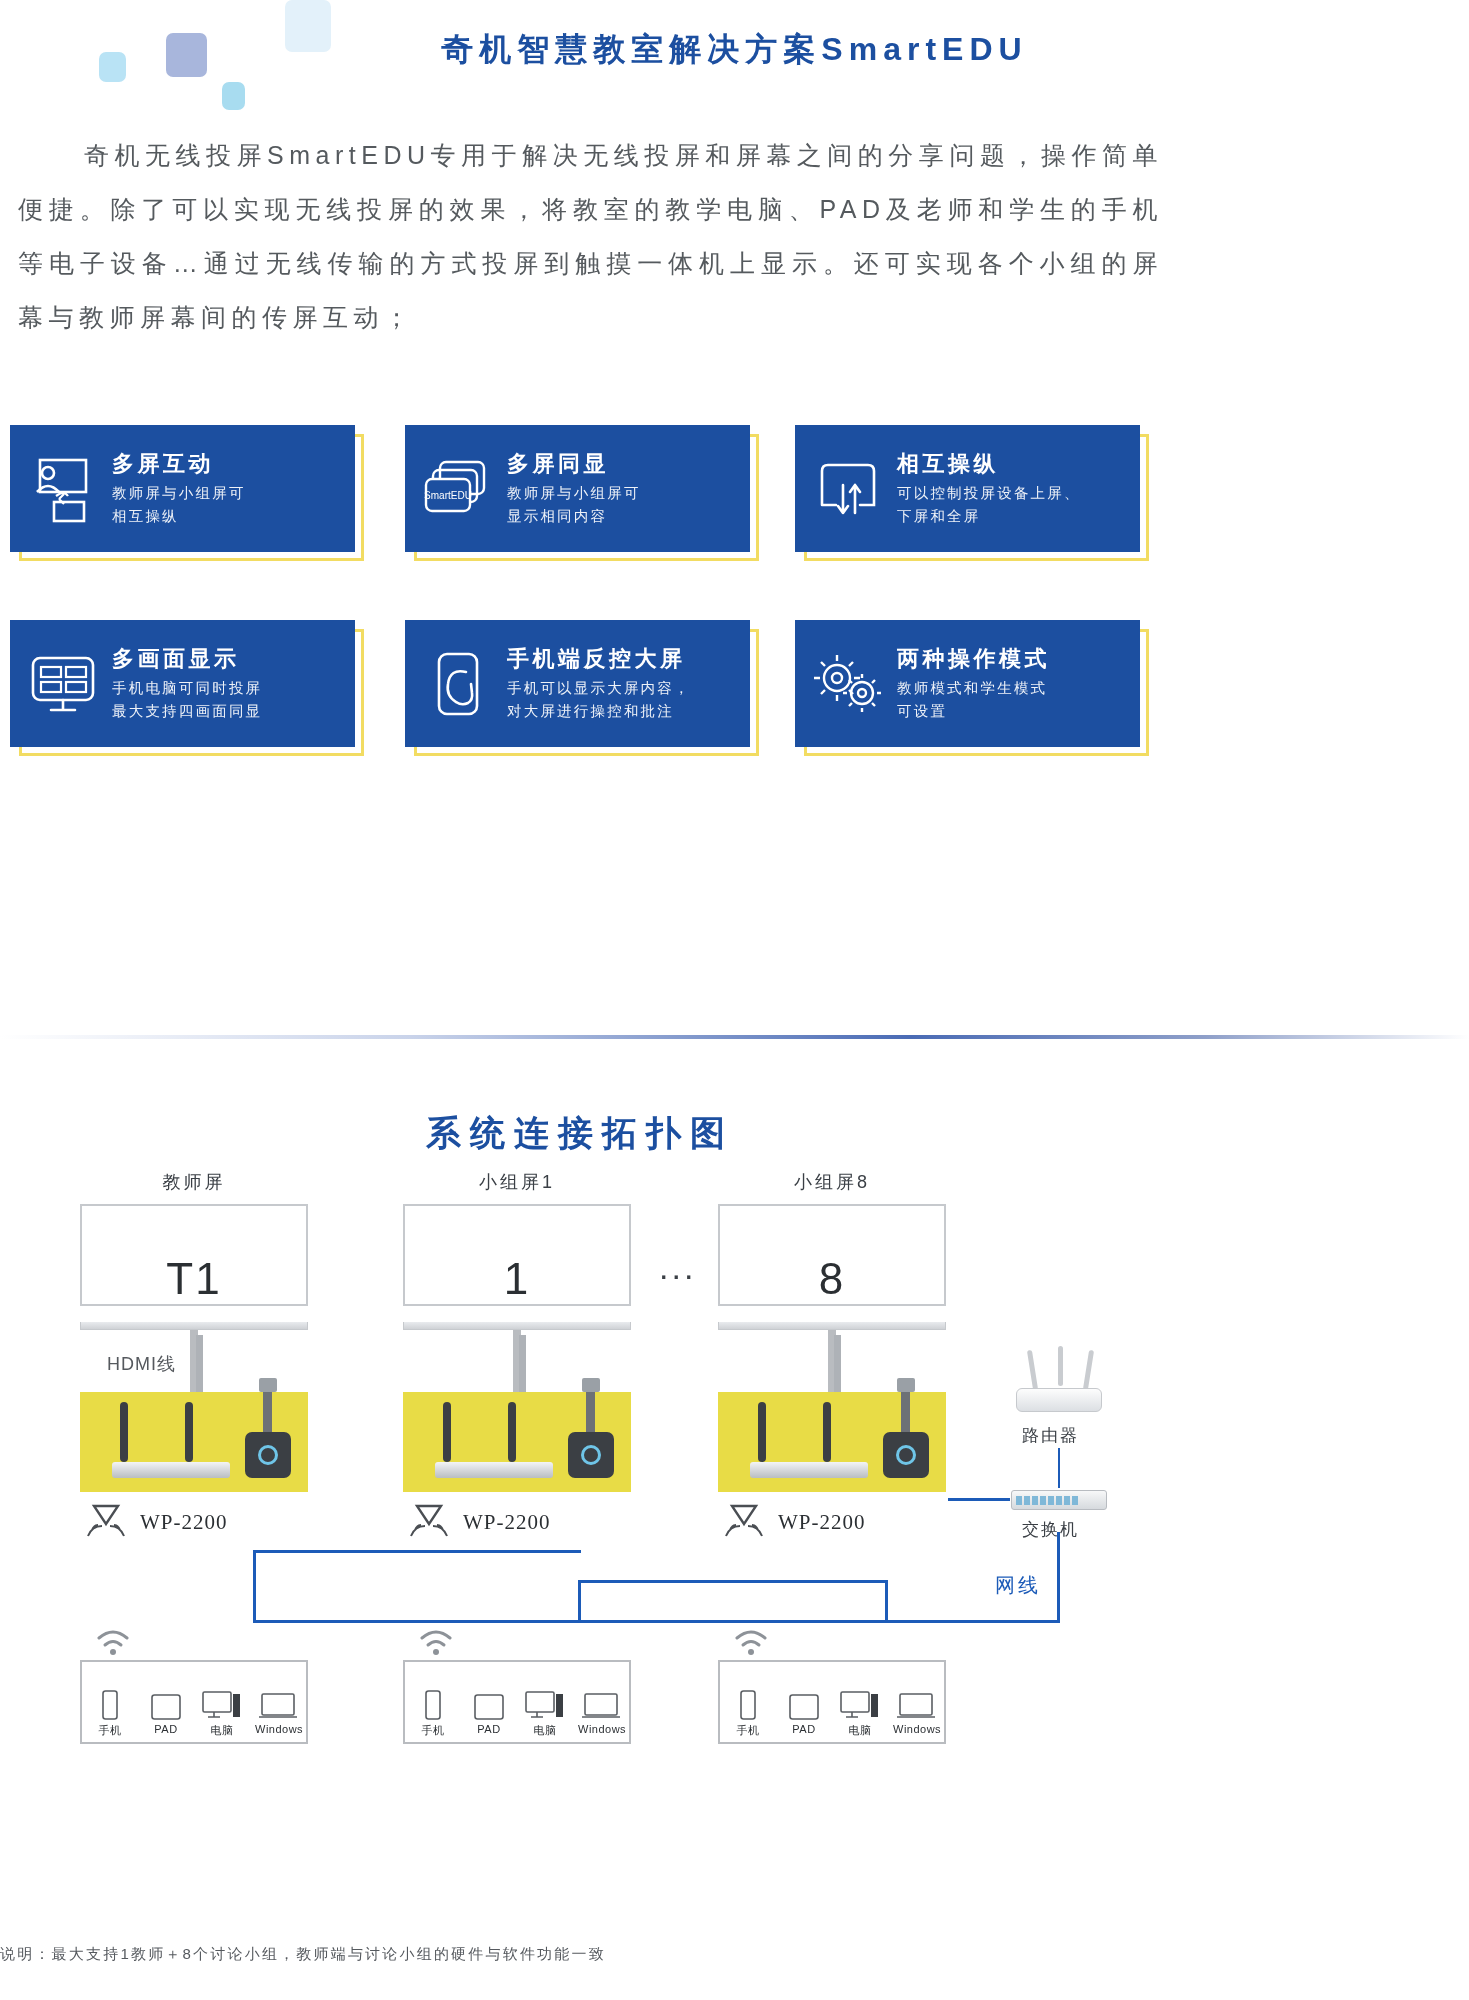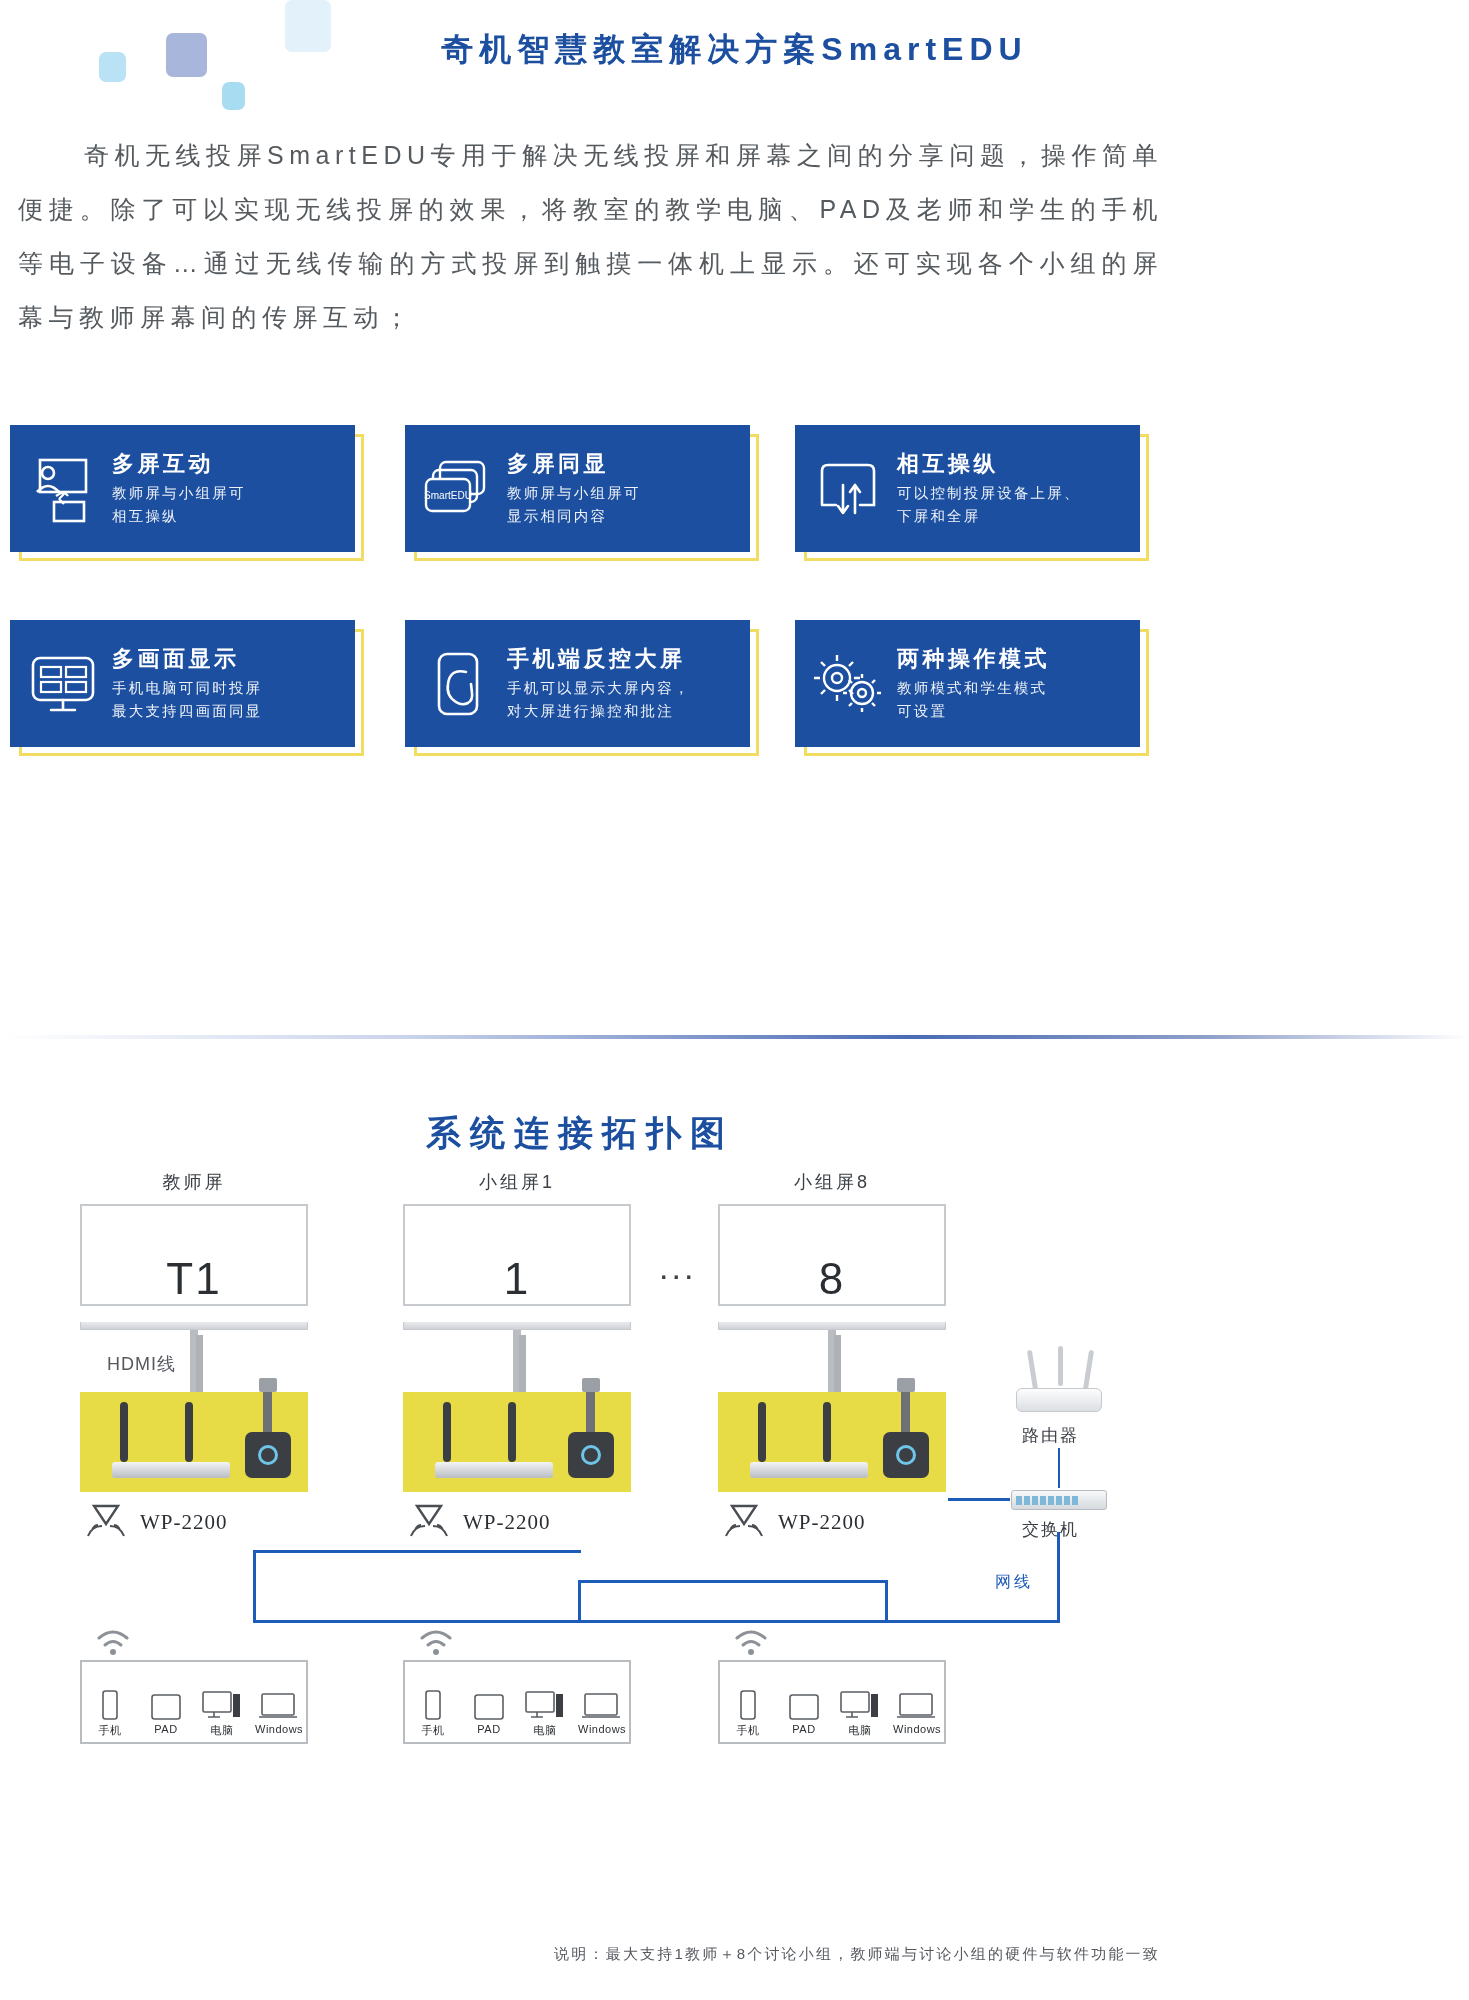--- a/index.html
+++ b/index.html
@@ -213,42 +213,42 @@
     position: absolute;
     font-size: 17px; color: #3a3f45; letter-spacing: 2px;
     white-space: nowrap;
   }
 
   .blue-line { position: absolute; background: #1c5bb8; }
   .gray-line { position: absolute; background: #6d7176; }
 
   .netcable-label {
     position: absolute;
-    font-size: 16px; color: #1c5bb8; letter-spacing: 3px;
+    font-size: 20px; color: #1c5bb8; letter-spacing: 3px;
     font-weight: 500; white-space: nowrap;
   }
 
   
   .dev-panel {
     position: absolute;
     width: 228px; height: 84px;
     background: #fff; border: 2px solid #b9bcc0;
     display: flex; align-items: flex-start; justify-content: space-around;
     padding-top: 18px;
   }
   .dev { width: 46px; text-align: center; }
   .dev-label { font-size: 11px; color: #2b2f33; margin-top: 3px; letter-spacing: 0.5px; white-space: nowrap; }
   .dev-glyph { display: flex; align-items: flex-end; justify-content: center; height: 40px; }
 
   .wifi-icon { position: absolute; }
 
   .footer-note {
     position: absolute;
     left: 0; top: 1945px; width: 1160px;
-    text-align: right;
+    text-align: left;
     font-size: 15px; color: #55595e; letter-spacing: 2.2px;
   }
 </style>
 </head>
 <body>
 
 <div class="page">
 
   <div class="header">
     <div class="deco d1"></div>

